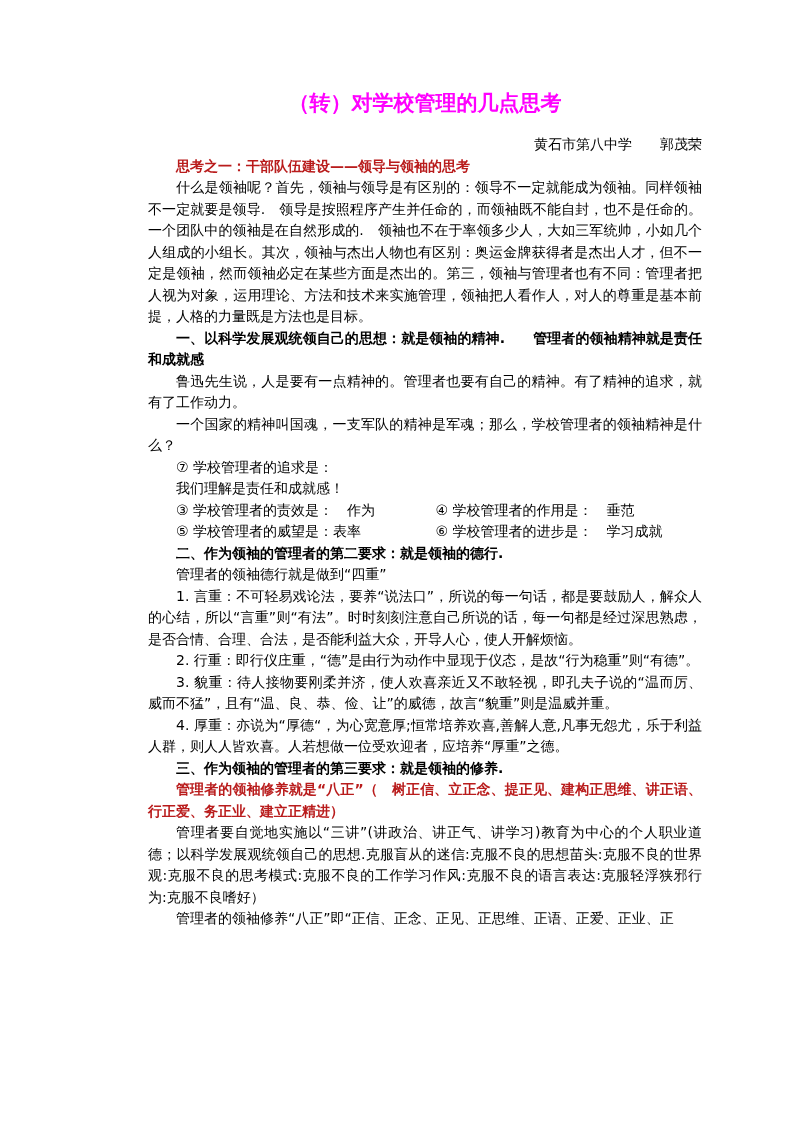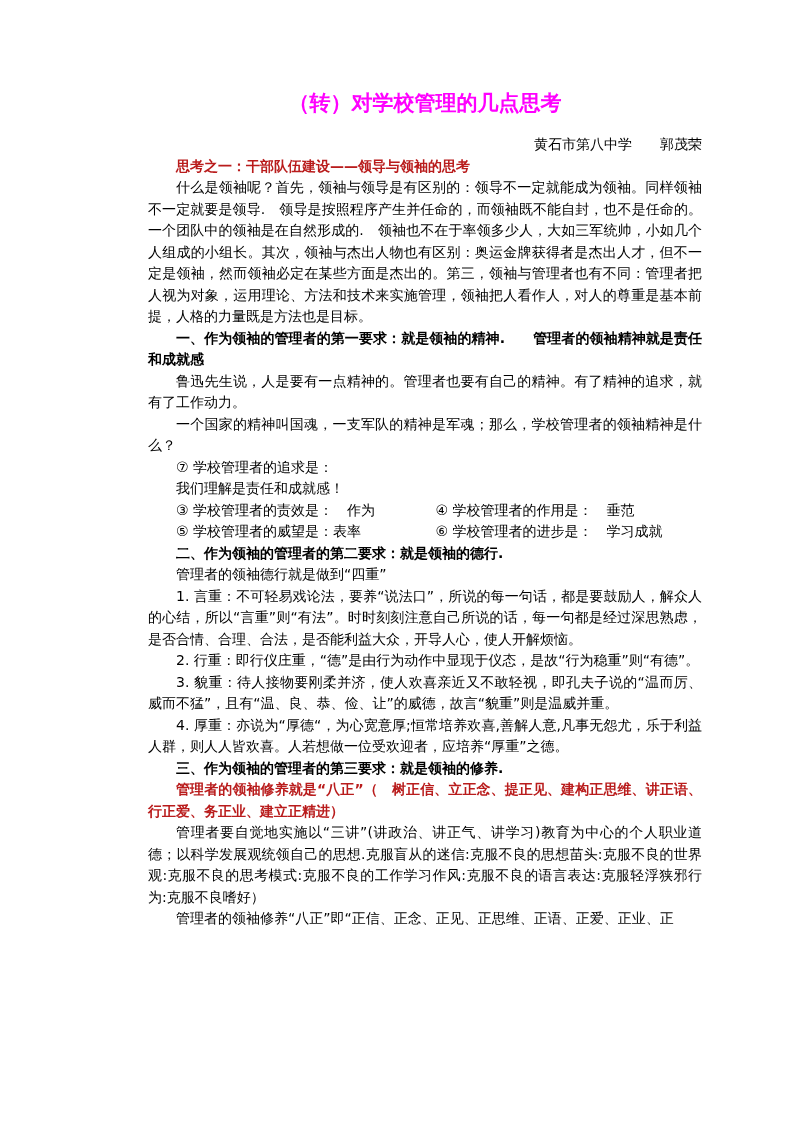--- a/index.html
+++ b/index.html
@@ -80,21 +80,21 @@
 
     <div class="doc-title">（转）对学校管理的几点思考</div>
 
     <div class="para byline">黄石市第八中学　　郭茂荣</div>
 
     <div class="para magenta">思考之一：干部队伍建设——领导与领袖的思考</div>
 
     <div class="para">什么是领袖呢？首先，领袖与领导是有区别的：领导不一定就能成为领袖。同样领袖不一定就要是领导.　领导是按照程序产生并任命的，而领袖既不能自封，也不是任命的。一个团队中的领袖是在自然形成的.　领袖也不在于率领多少人，大如三军统帅，小如几个人组成的小组长。其次，领袖与杰出人物也有区别：奥运金牌获得者是杰出人才，但不一定是领袖，然而领袖必定在某些方面是杰出的。第三，领袖与管理者也有不同：管理者把人视为对象，运用理论、方法和技术来实施管理，领袖把人看作人，对人的尊重是基本前提，人格的力量既是方法也是目标。</div>
 
 
-    <div class="para bold">一、作为领袖的管理者的第一要求：就是领袖的精神.　　管理者的领袖精神就是责任和成就感</div>
+    <div class="para bold">一、以科学发展观统领自己的思想：就是领袖的精神.　　管理者的领袖精神就是责任和成就感</div>
 
     <div class="para">鲁迅先生说，人是要有一点精神的。管理者也要有自己的精神。有了精神的追求，就有了工作动力。</div>
 
     <div class="para">一个国家的精神叫国魂，一支军队的精神是军魂；那么，学校管理者的领袖精神是什么？</div>
 
     <div class="para list-row">
       <span class="col1">⑦ 学校管理者的追求是：</span>
     </div>
 
     <div class="para">我们理解是责任和成就感！</div>

